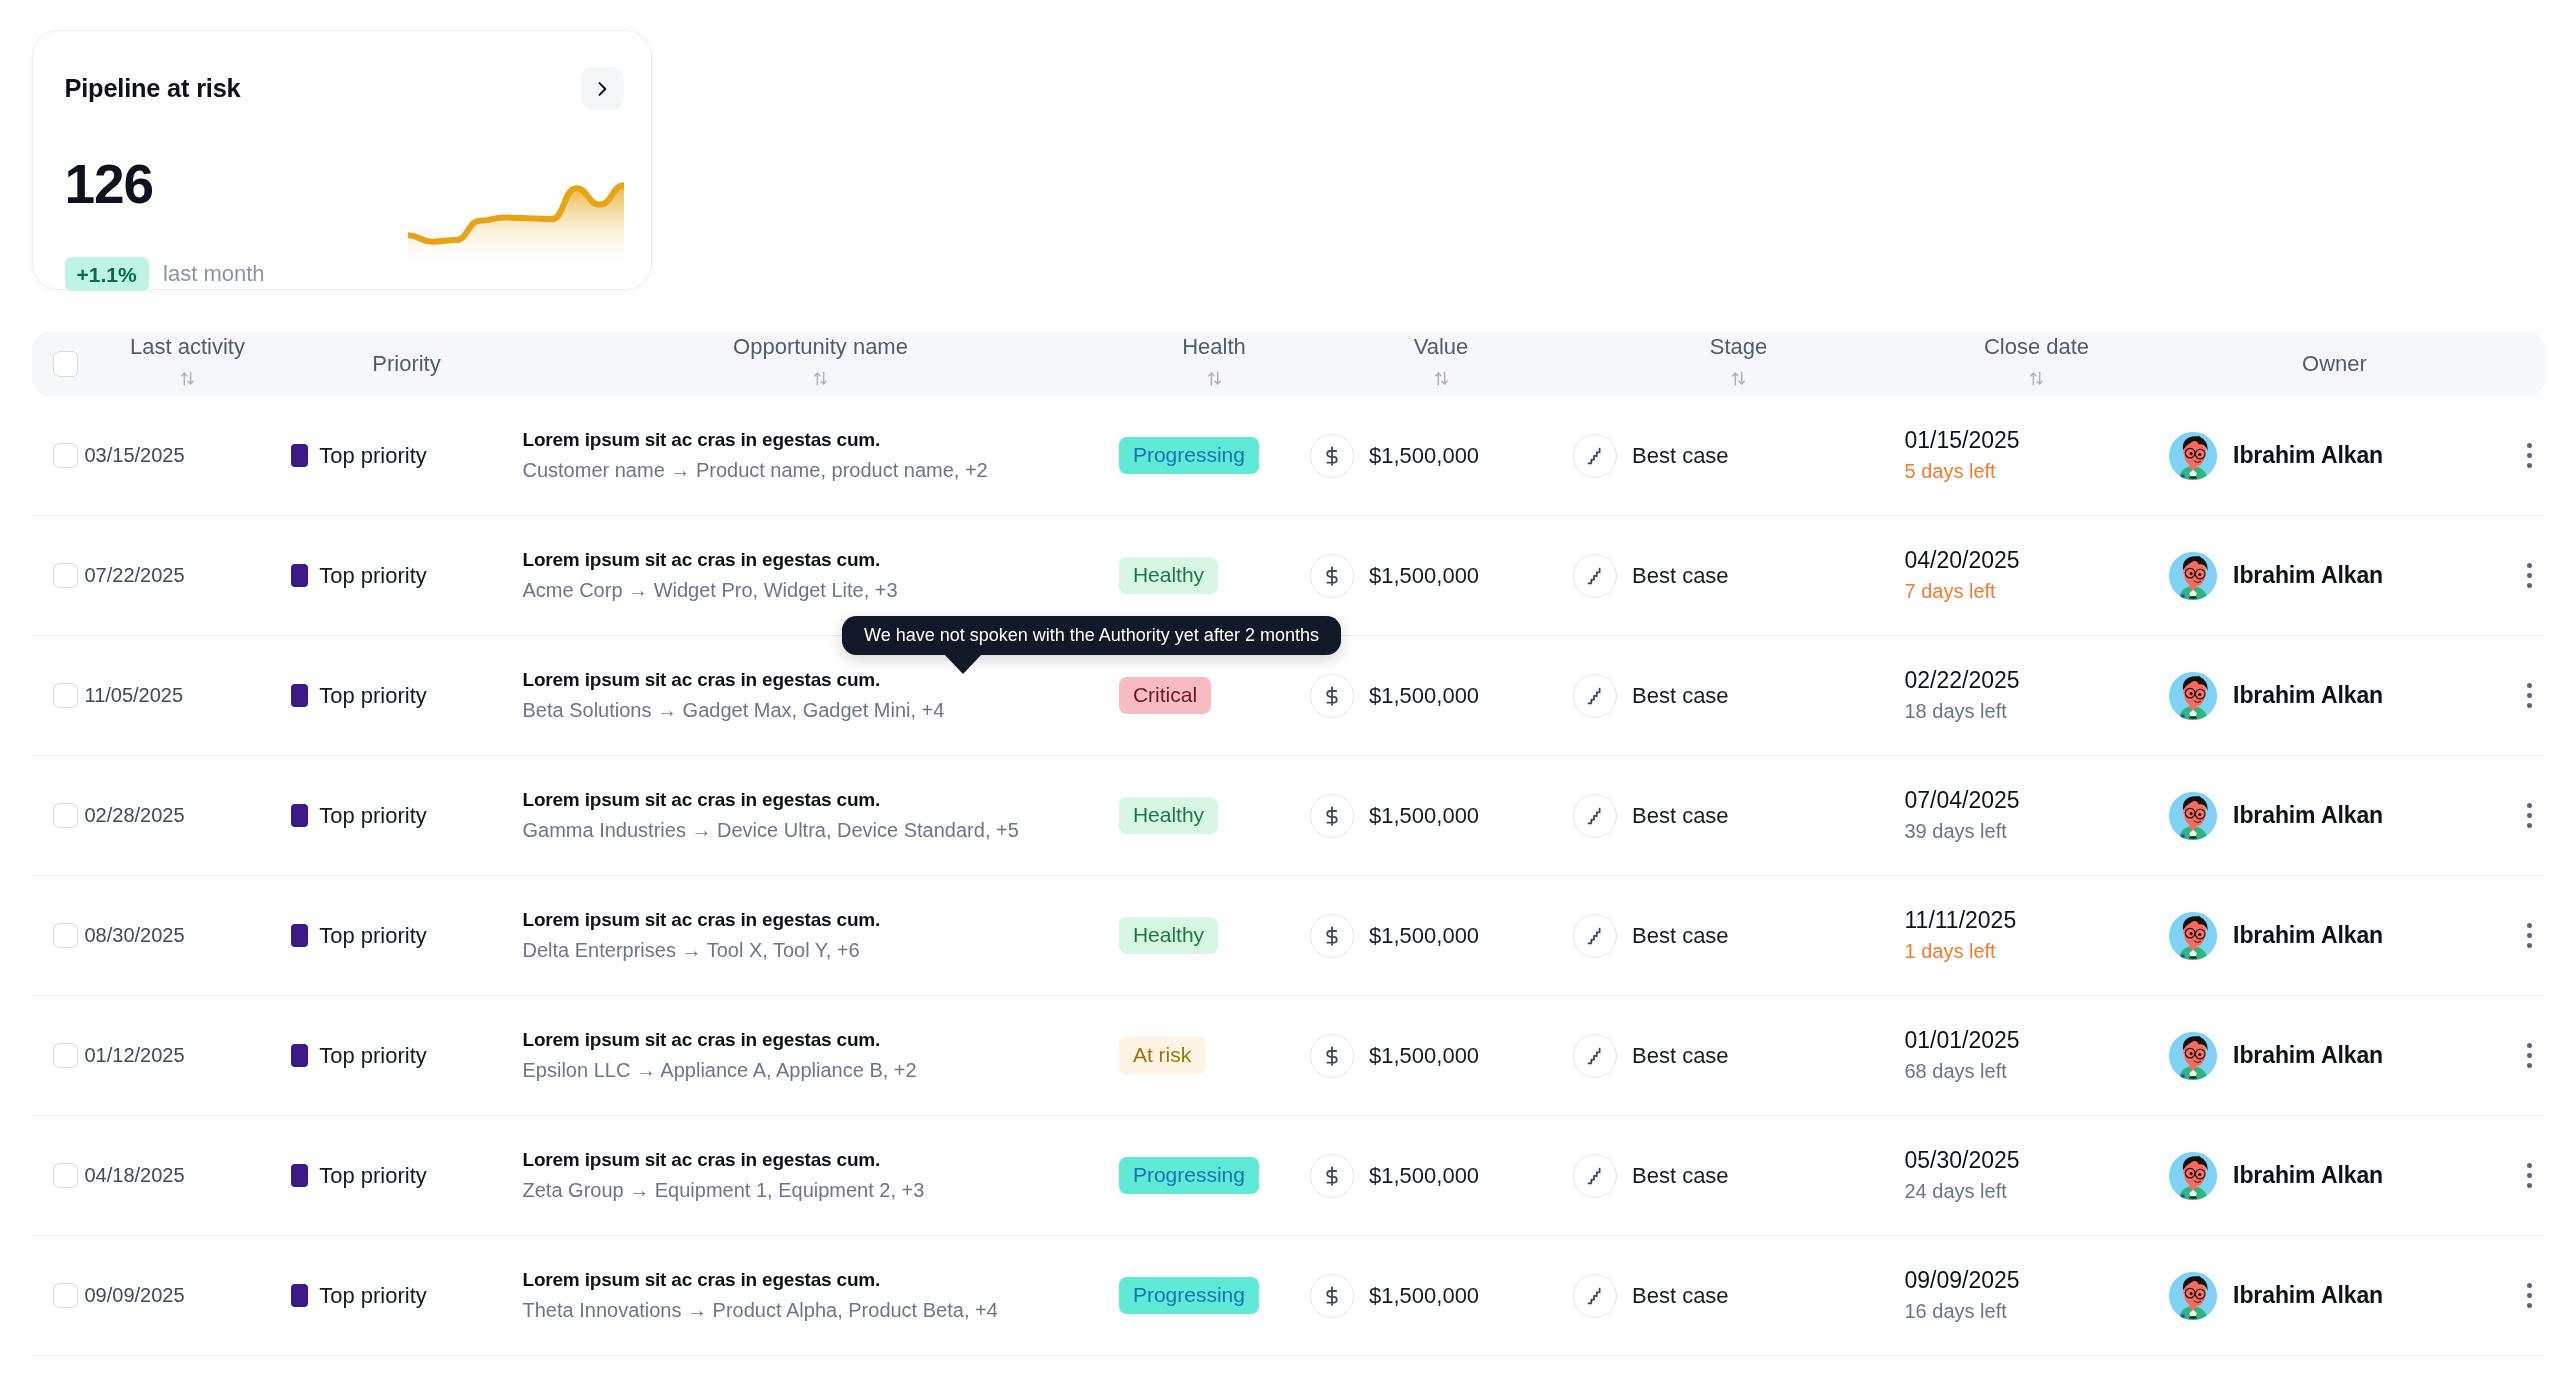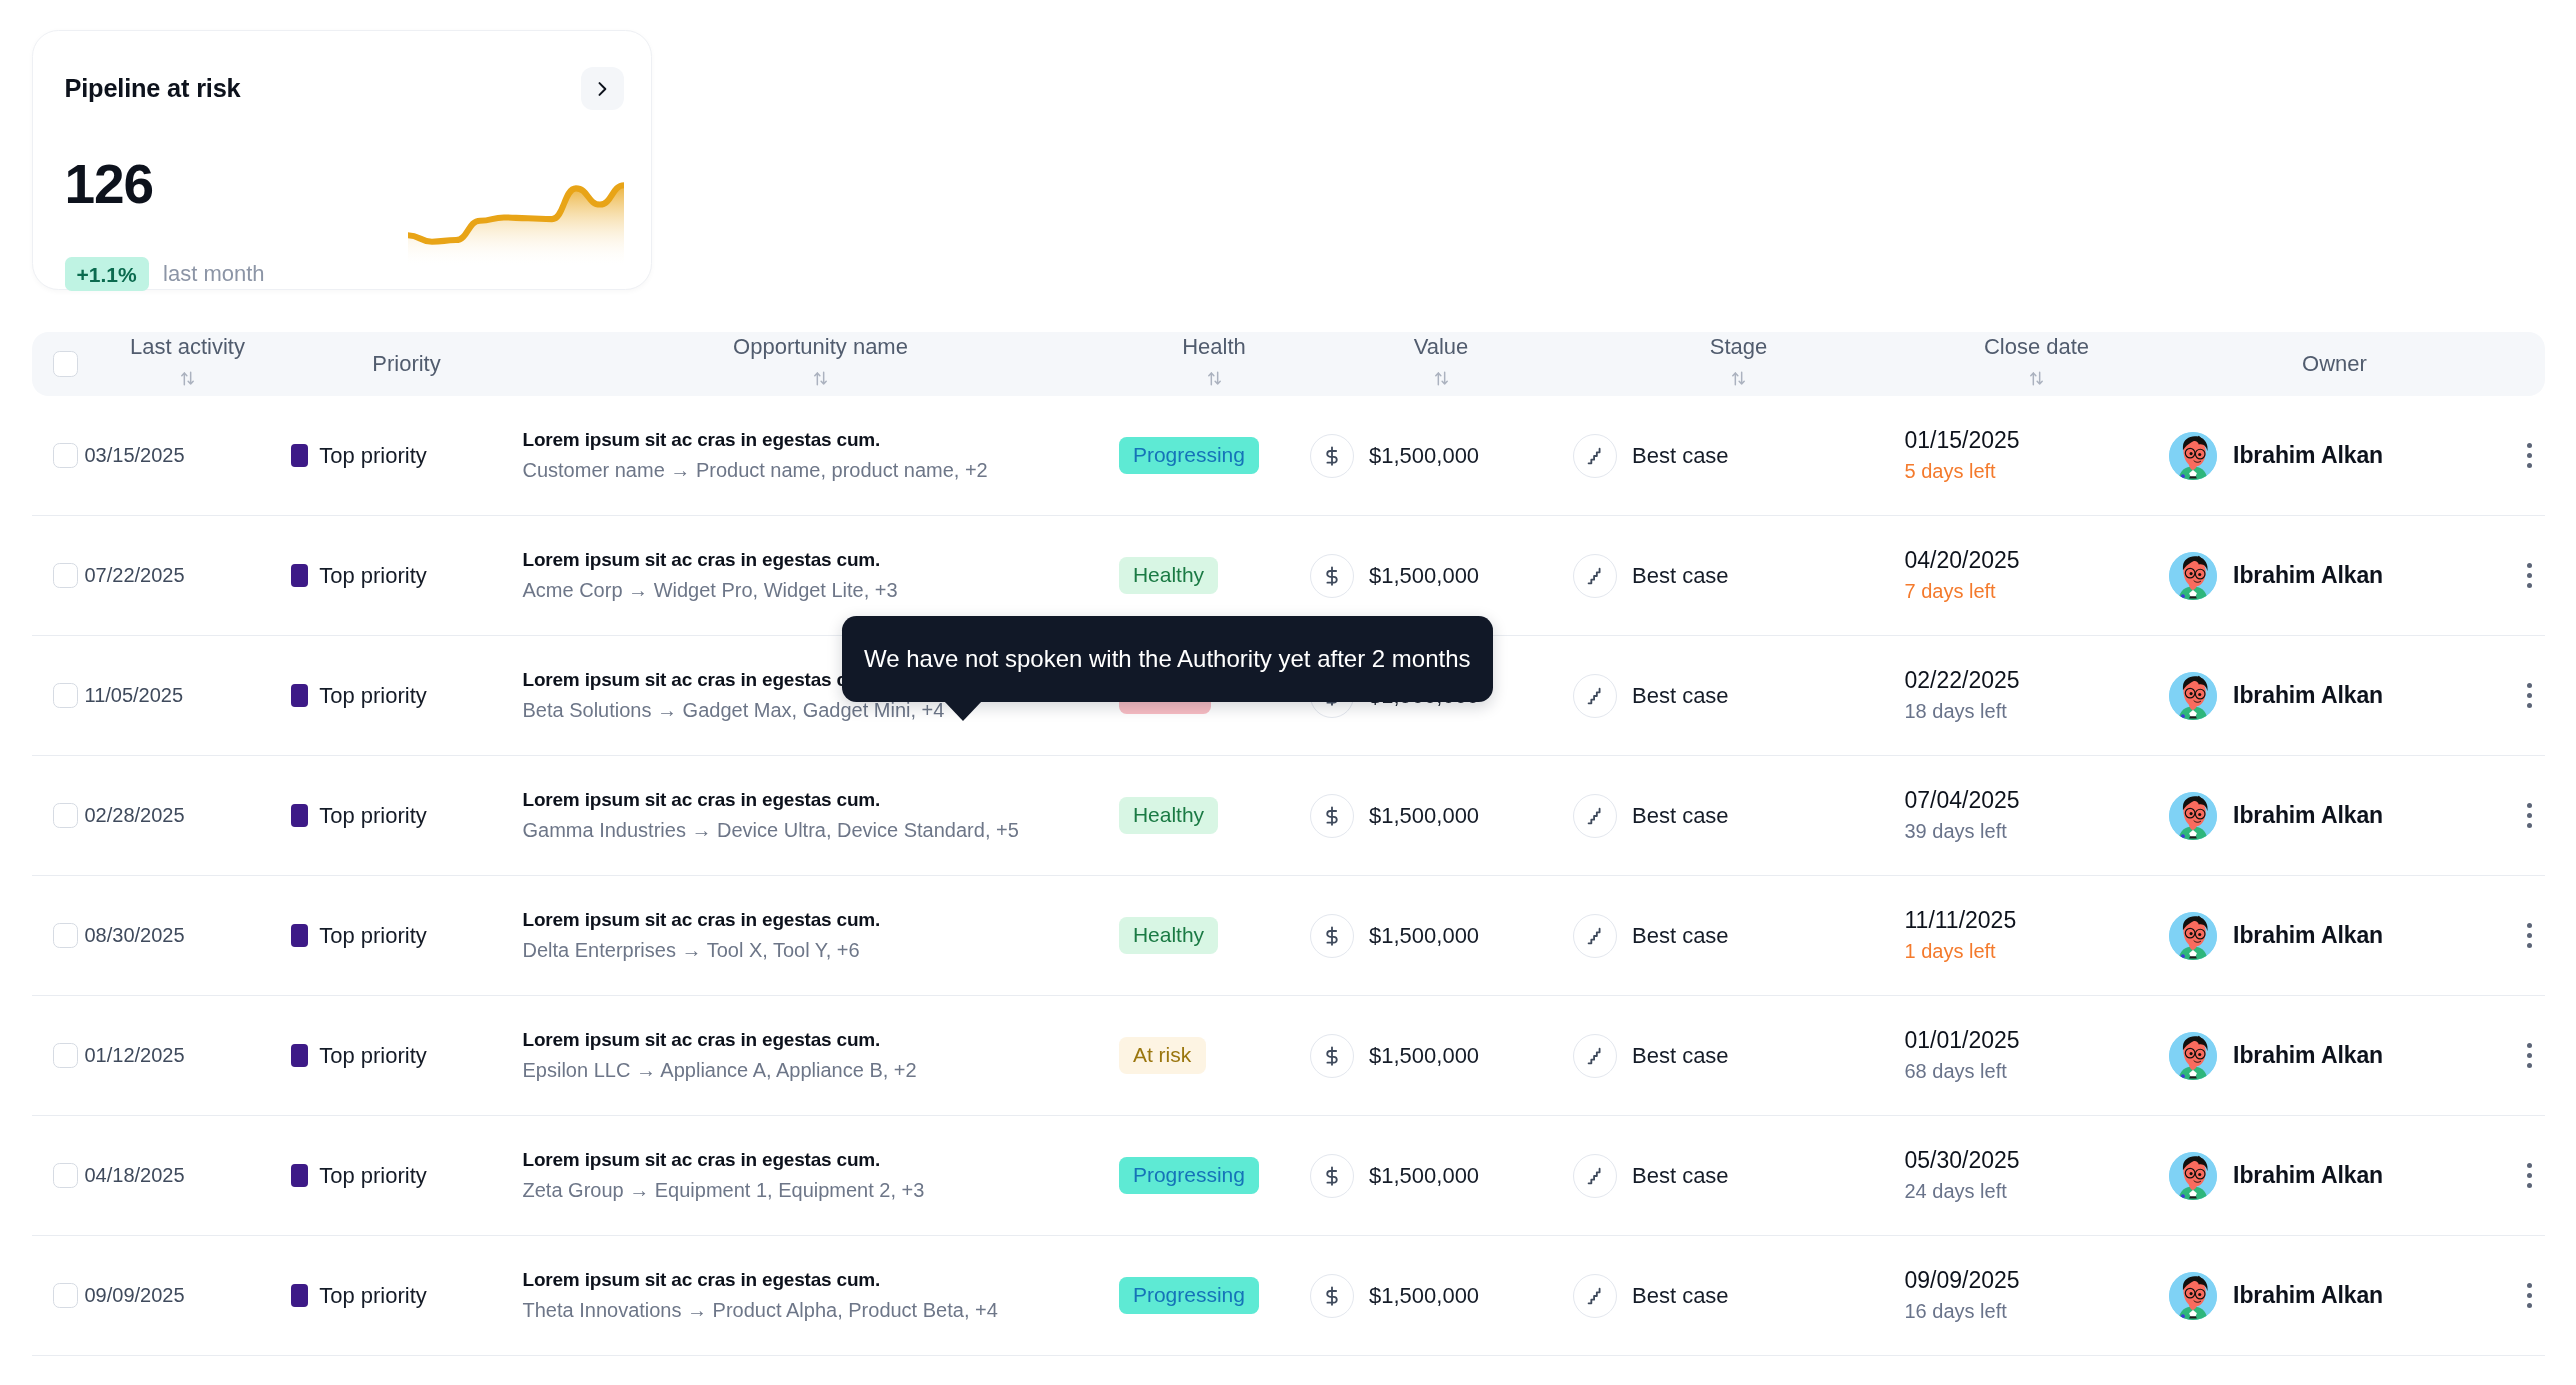--- a/index.html
+++ b/index.html
@@ -223,23 +223,23 @@
   }
   .kebab i { width: 5px; height: 5px; border-radius:50%; background:#5b6476; display:block; }
 
   
   .tooltip {
     position: absolute;
     left: 842px;
     top: 616px;
     background: #111827;
     color: #ffffff;
-    font-size: 24px;
+    font-size: 18px;
     font-weight: 400;
-    padding: 29px 22px;
+    padding: 9px 22px;
     border-radius: 14.4px;
     white-space: nowrap;
     z-index: 40;
     box-shadow: 0 4.4px 14.4px rgba(16,24,40,0.18);
   }
   .tooltip:after {
     content: "";
     position: absolute;
     left: 102px;
     bottom: -19px;

